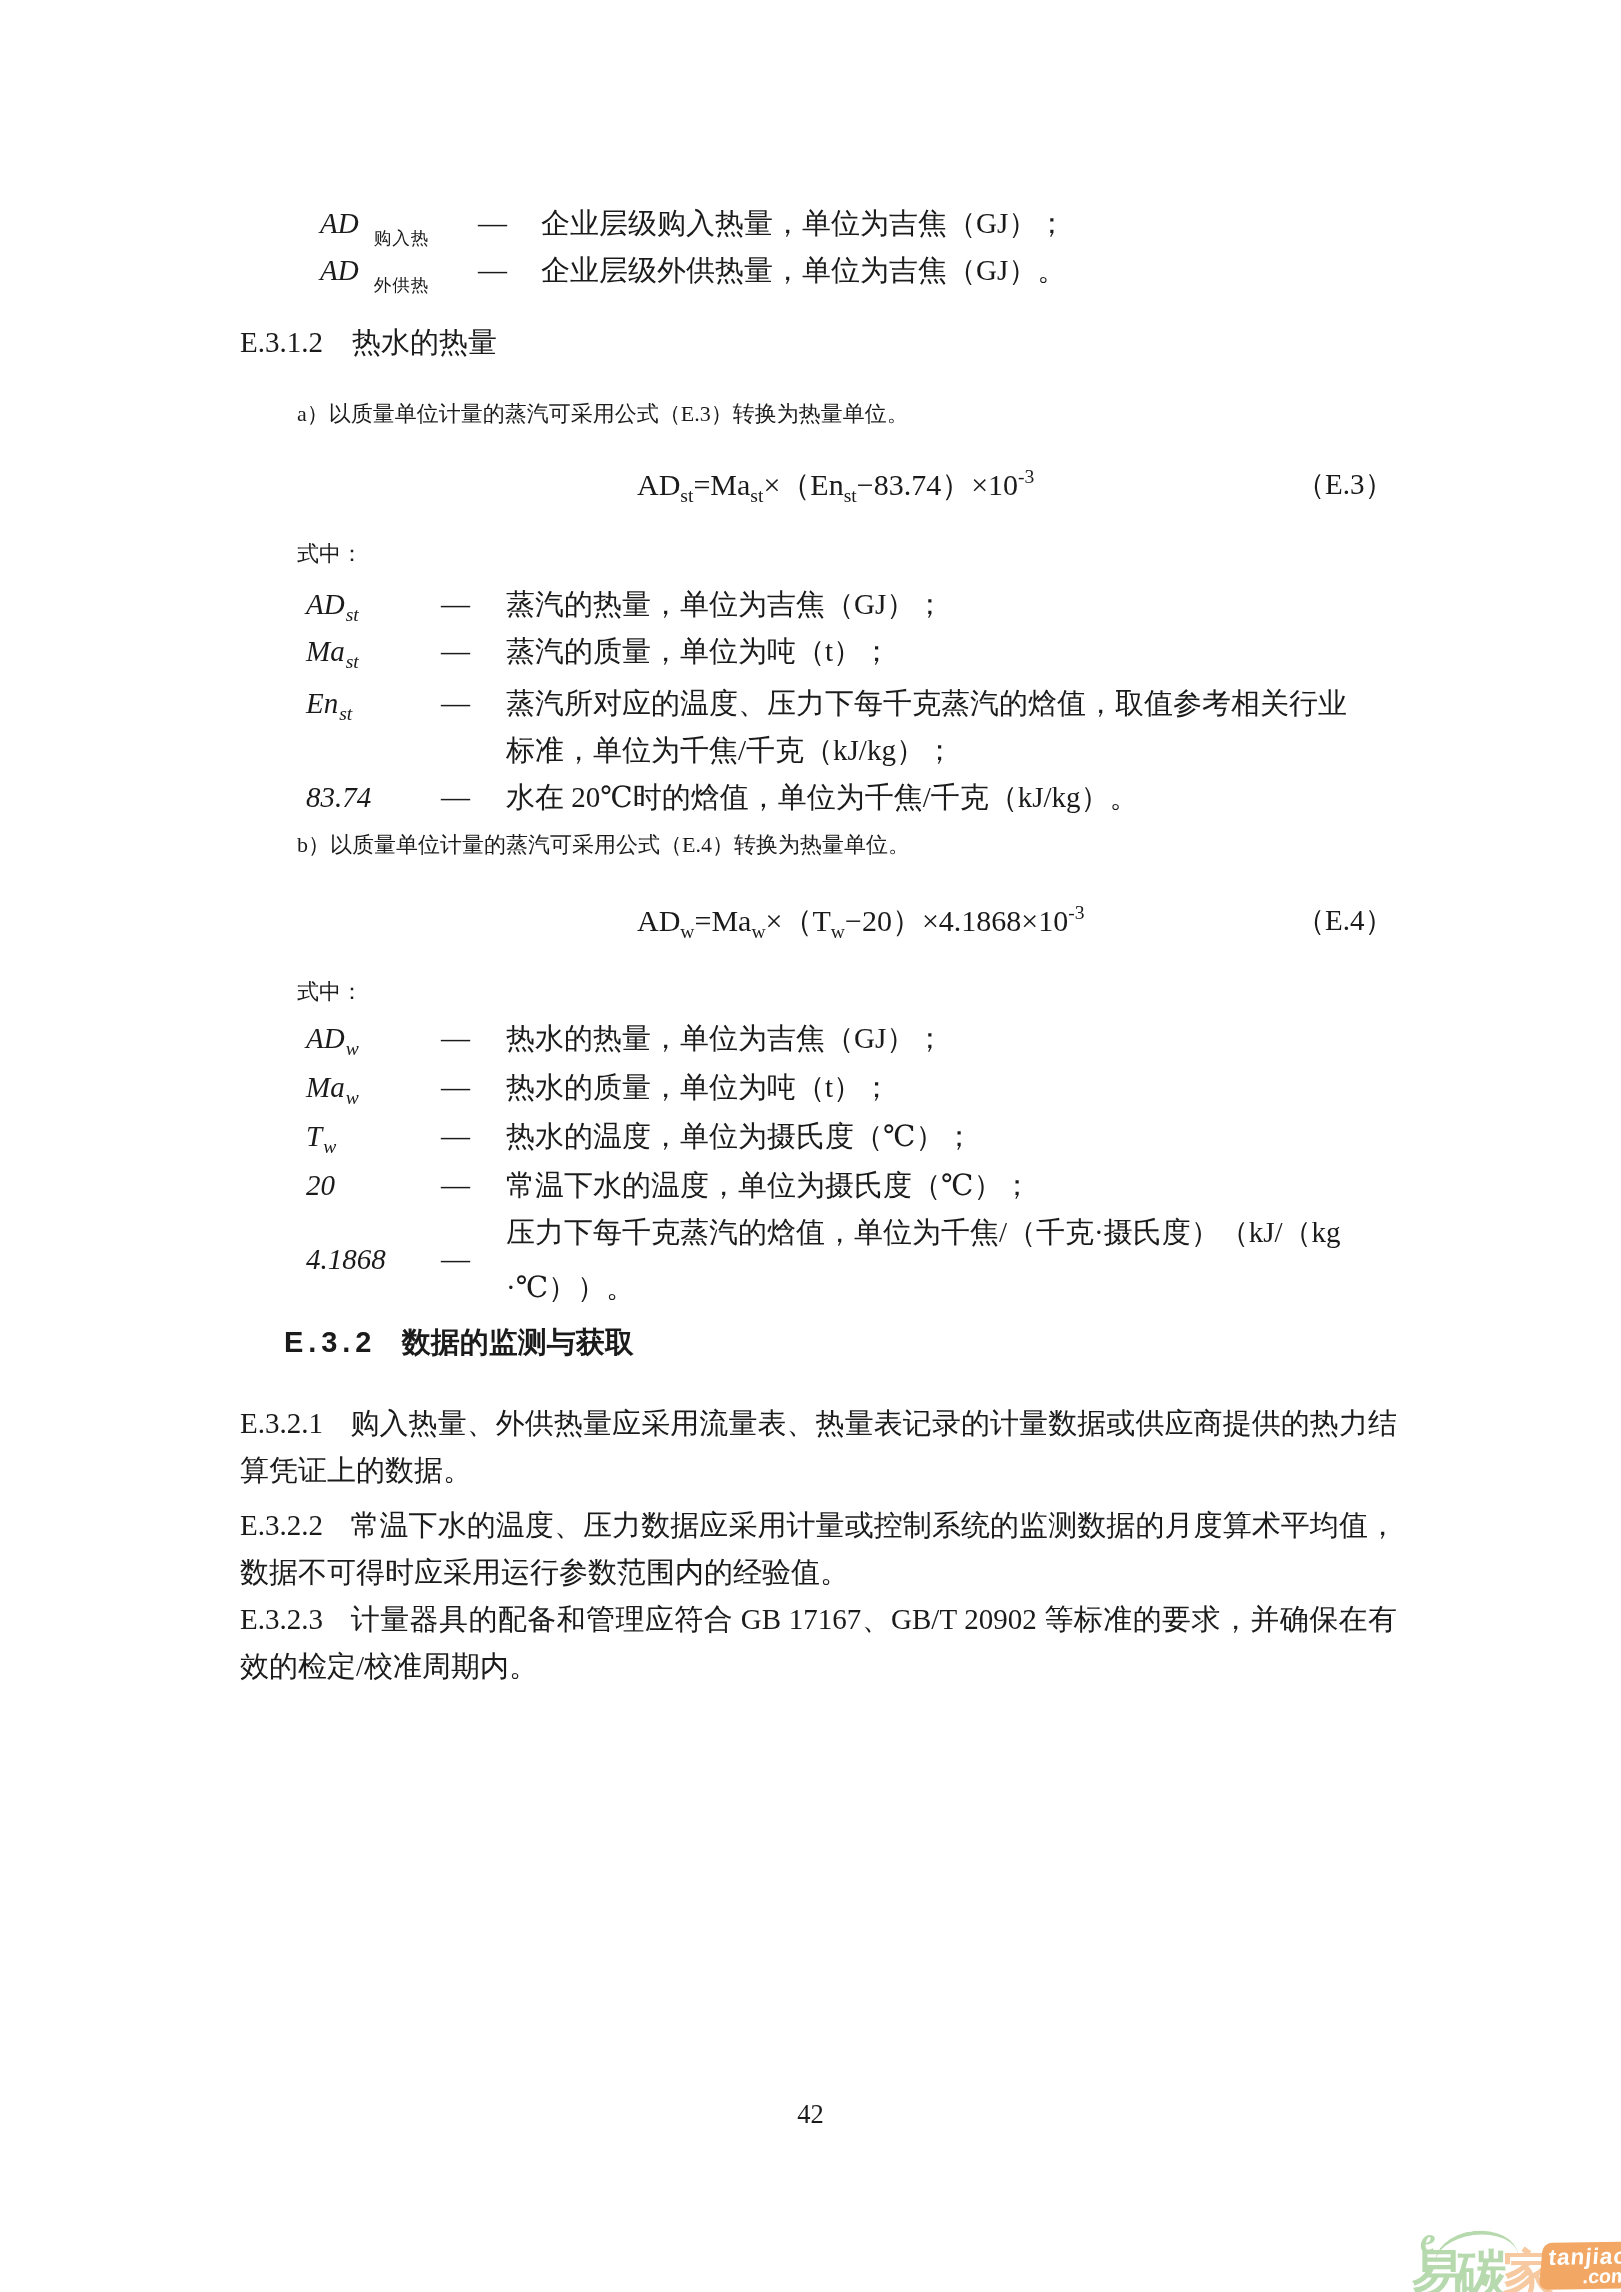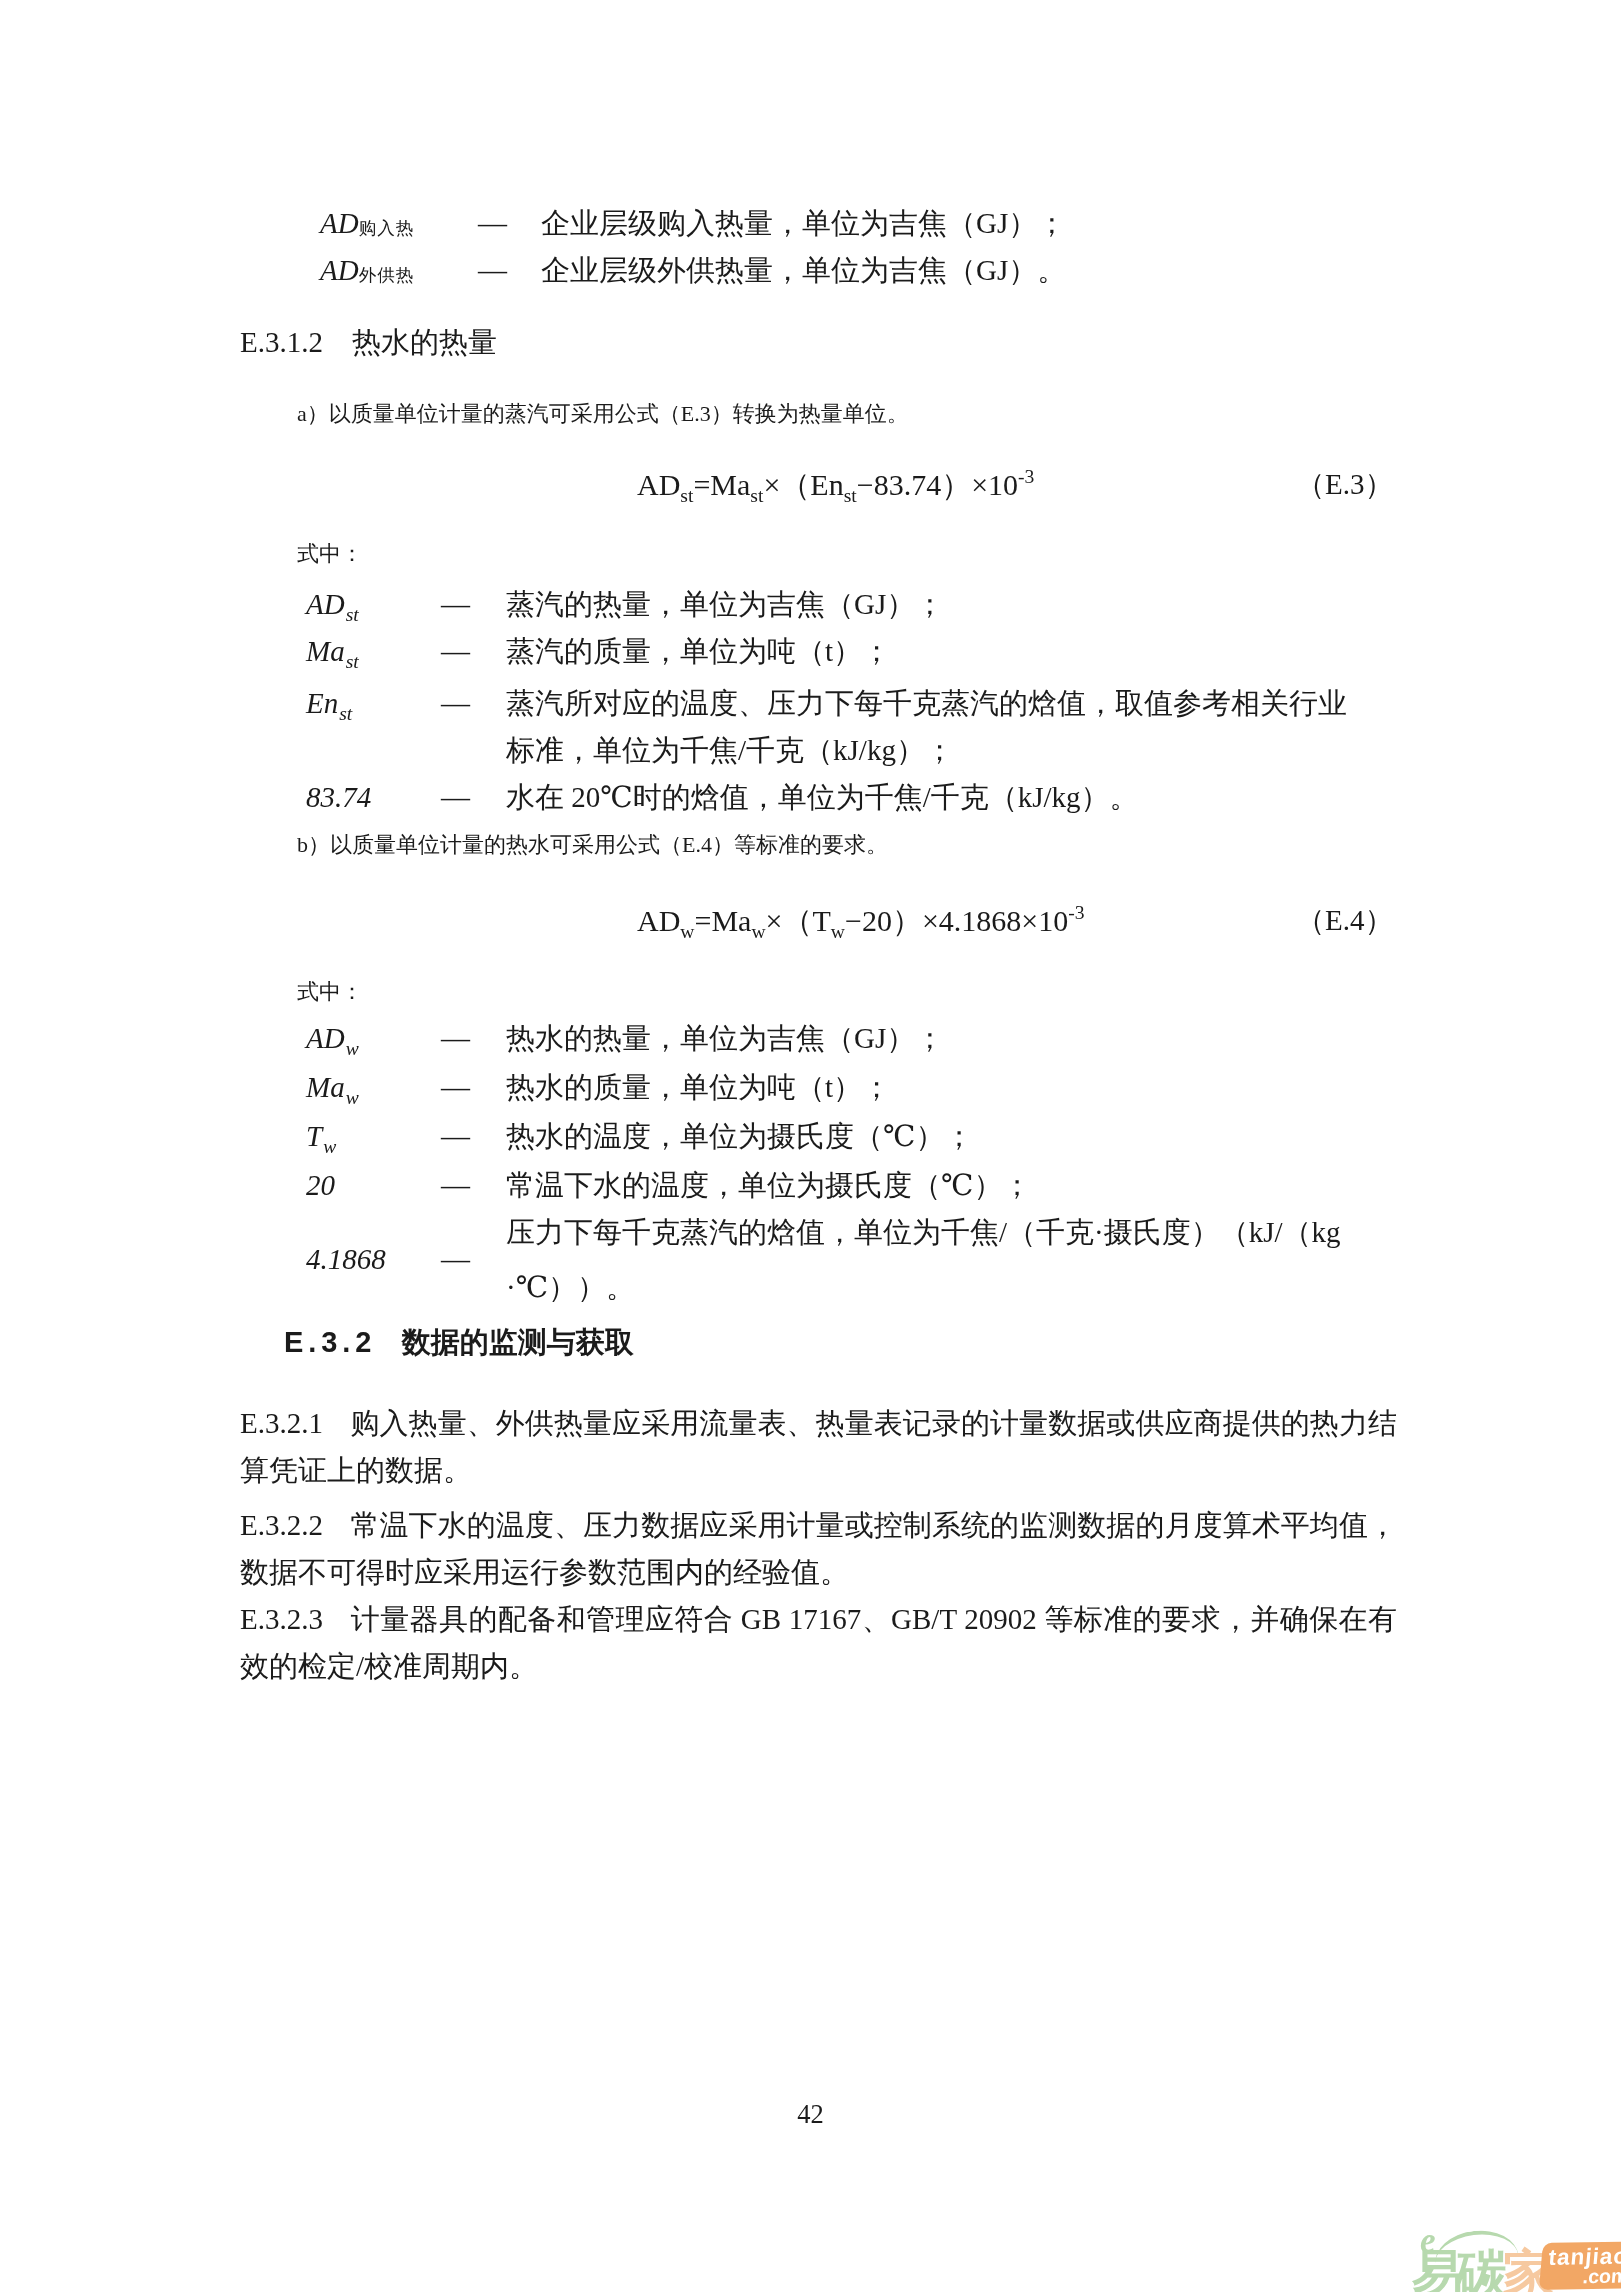--- a/index.html
+++ b/index.html
@@ -8,21 +8,21 @@
     width:1621px;height:2293px;
     background:#ffffff;
     overflow:hidden;
     font-family:"Liberation Serif","DejaVu Serif",serif;
     color:#1b1b1b;
   }
   
   .row{position:absolute;left:0;width:1621px;height:47px;line-height:47px;font-size:29px;}
   .row2{position:absolute;left:0;width:1621px;height:94px;font-size:29px;}
   .sym{position:absolute;font-style:italic;white-space:nowrap;line-height:47px;}
-  .sym .csub{font-style:normal;font-size:17.6px;position:relative;top:1px;margin-left:0;letter-spacing:1px;}
+  .sym .csub{font-style:normal;font-size:17.6px;position:relative;top:11px;margin-left:15px;letter-spacing:1px;}
   .sym .lsub{font-style:italic;font-size:19.6px;position:relative;top:6.9px;margin-left:1px;}
   .dash{position:absolute;line-height:47px;}
   .desc{position:absolute;white-space:nowrap;line-height:47px;}
   .l1 .sym{left:320px;} .l1 .dash{left:478px;} .l1 .desc{left:541px;}
   .l2 .sym{left:306px;} .l2 .dash{left:441px;} .l2 .desc{left:506px;}
   .dline{position:absolute;left:506px;white-space:nowrap;line-height:47px;}
   
   .h-serif{position:absolute;left:240px;font-size:29px;line-height:47px;white-space:nowrap;}
   .h-serif .hnum{margin-right:29px;}
   .h-sans{position:absolute;left:240px;font-size:29px;line-height:47px;white-space:nowrap;
@@ -101,21 +101,21 @@
     <span class="dash" style="top:0">—</span>
     <span class="dline" style="top:0">蒸汽所对应的温度、压力下每千克蒸汽的焓值，取值参考相关行业</span>
     <span class="dline" style="top:47px">标准，单位为千焦/千克（kJ/kg）；</span>
   </div>
   <div class="row l2" style="top:774px">
     <span class="sym"><span>83.74</span></span>
     <span class="dash">—</span>
     <span class="desc">水在 20℃时的焓值，单位为千焦/千克（kJ/kg）。</span>
   </div>
 
-  <div class="lead" style="top:821px">b）以质量单位计量的热水可采用公式（E.4）等标准的要求。</div>
+  <div class="lead" style="top:821px">b）以质量单位计量的蒸汽可采用公式（E.4）转换为热量单位。</div>
 
   <div class="frow" style="top:897px">
     <span class="formula"><span>AD</span><span class="fsub">w</span><span>=Ma</span><span class="fsub">w</span><span>×（T</span><span class="fsub">w</span><span>−20）×4.1868×10</span><span class="fsup">-3</span></span>
     <span class="flabel">（E.4）</span>
   </div>
 
   <div class="lead" style="top:968px">式中：</div>
 
   <div class="row l2" style="top:1015px">
     <span class="sym"><span>AD</span><span class="lsub">w</span></span>

